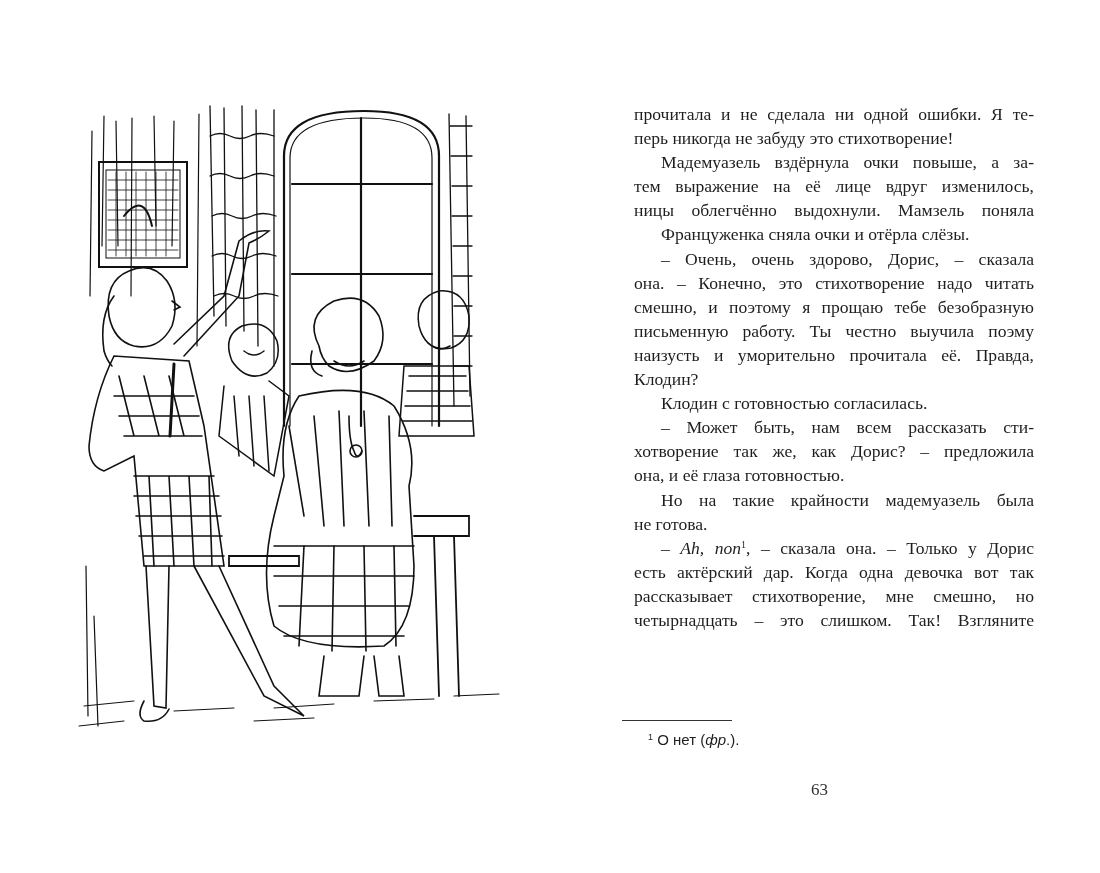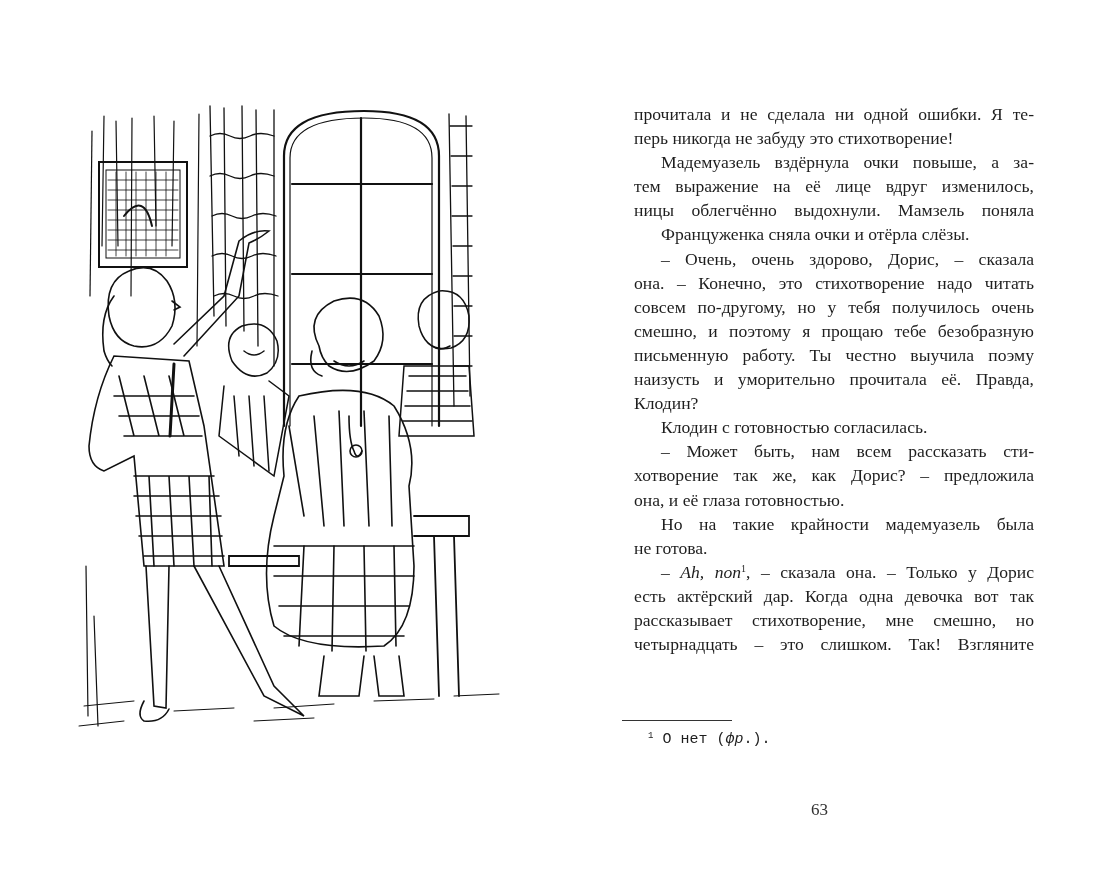--- a/index.html
+++ b/index.html
@@ -18,27 +18,27 @@
     }
     .line { display: block; white-space: nowrap; text-align: justify; text-align-last: justify; height: 24.1px; }
     .line.last { text-align-last: left; }
     .line.indent { padding-left: 27px; }
     .it { font-style: italic; }
     sup { font-size: 10px; line-height: 0; vertical-align: 6px; }
     .footnote-rule {
       position: absolute; left: 622px; top: 720px; width: 110px; height: 0; border-top: 1px solid #333;
     }
     .footnote {
-      position: absolute; left: 648px; top: 731px; font-family: Liberation Mono, monospace;
+      position: absolute; left: 648px; top: 731px; font-family: Liberation Sans, sans-serif;
       font-size: 15px; color: #1e1e1e; white-space: nowrap;
     }
     .footnote sup { font-size: 9px; vertical-align: 5px; }
     .page-number {
       position: absolute; left: 811px; top: 780px; font-family: "Liberation Serif", "DejaVu Serif", serif;
-      font-size: 17px; color: #333; margin-top: 20px;
+      font-size: 17px; color: #333;
     }
   </style>
 </head>
 <body>
 
 <div class="illustration">
   <svg viewBox="0 0 430 640" xmlns="http://www.w3.org/2000/svg" fill="none" stroke="#111" stroke-linecap="round">
 
     <g stroke-width="1.2">
       <path d="M18 35 L16 200"></path>
@@ -147,21 +147,20 @@
 
 <div class="text-column">
   <span class="line">прочитала и не сделала ни одной ошибки. Я те-</span>
   <span class="line last">перь никогда не забуду это стихотворение!</span>
   <span class="line indent">Мадемуазель вздёрнула очки повыше, а за-</span>
   <span class="line">тем выражение на её лице вдруг изменилось,</span>
   <span class="line">ницы облегчённо выдохнули. Мамзель поняла</span>
   <span class="line indent last">Француженка сняла очки и отёрла слёзы.</span>
   <span class="line indent">– Очень, очень здорово, Дорис, – сказала</span>
   <span class="line">она. – Конечно, это стихотворение надо читать</span>
-  <span class="line">совсем по-другому, но у тебя получилось очень</span>
   <span class="line">смешно, и поэтому я прощаю тебе безобразную</span>
   <span class="line">письменную работу. Ты честно выучила поэму</span>
   <span class="line">наизусть и уморительно прочитала её. Правда,</span>
   <span class="line last">Клодин?</span>
   <span class="line indent last">Клодин с готовностью согласилась.</span>
   <span class="line indent">– Может быть, нам всем рассказать сти-</span>
   <span class="line">хотворение так же, как Дорис? – предложила</span>
   <span class="line last">она, и её глаза готовностью.</span>
   <span class="line indent">Но на такие крайности мадемуазель была</span>
   <span class="line last">не готова.</span>

